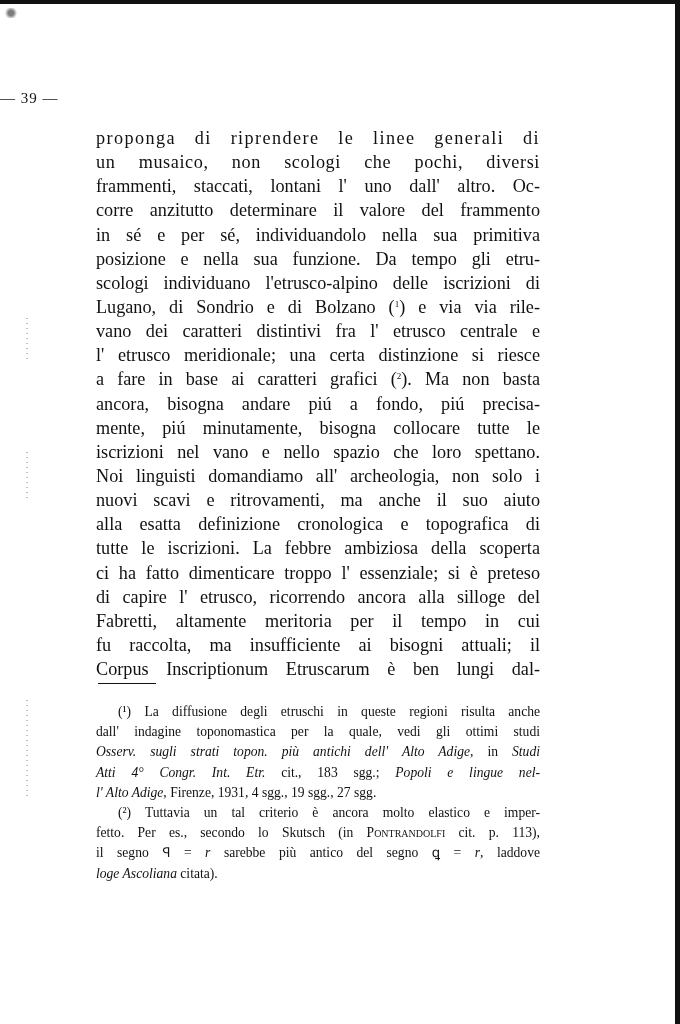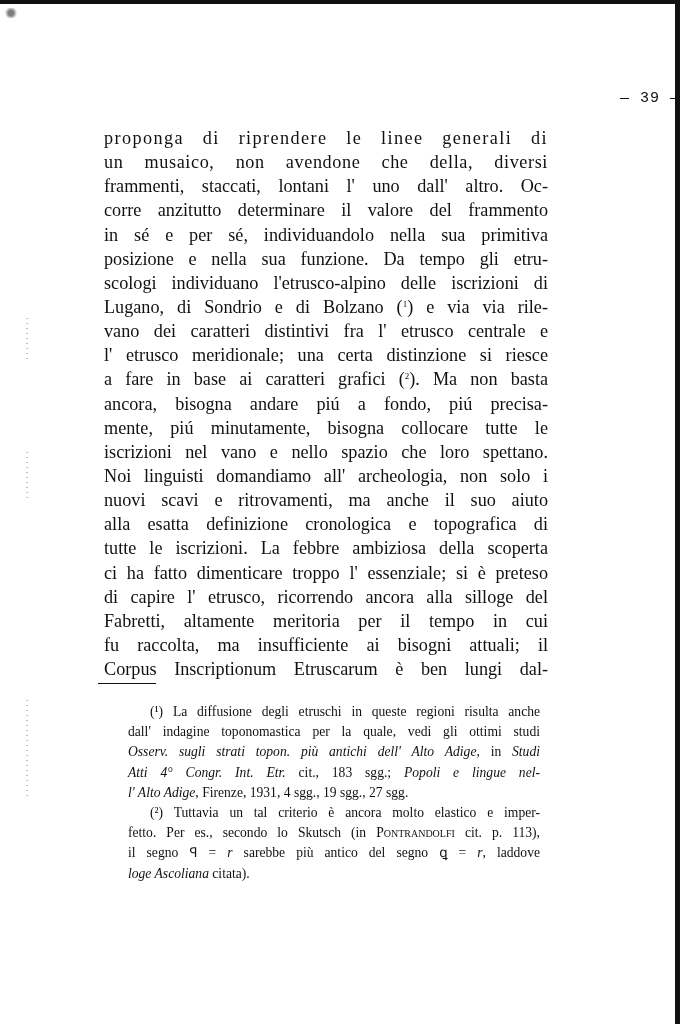--- a/index.html
+++ b/index.html
@@ -38,34 +38,33 @@
       position: absolute;
       left: 26px;
       width: 2px;
       background: repeating-linear-gradient(to bottom, #999 0 1px, transparent 1px 5px);
       opacity: 0.6;
     }
     .page-number {
       position: absolute;
       left: 0; right: 0;
       top: 90px;
-      text-align: right;
-      font-family: Liberation Mono, monospace;
+      text-align: left;
+      font-family: Liberation Serif, serif;
       font-size: 15px;
       letter-spacing: 1px;
     }
     .body-text {
       position: absolute;
       left: 96px;
       top: 126px;
       width: 444px;
       font-family: "Liberation Serif", serif;
       font-size: 18.2px;
       line-height: 24.15px;
-      margin-left: 8px;
     }
     .body-line {
       display: block;
       text-align: justify;
       text-align-last: justify;
       white-space: nowrap;
       height: 24.15px;
     }
     .body-line.first {
       letter-spacing: 1.4px;
@@ -89,21 +88,20 @@
       font-family: "Liberation Serif", serif;
       font-size: 13.6px;
       line-height: 20.2px;
     }
     .fn-line {
       display: block;
       text-align: justify;
       text-align-last: justify;
       white-space: nowrap;
       height: 20.2px;
-      margin-left: 32px;
     }
     .fn-line.last {
       text-align-last: left;
     }
     .fn-line.indent {
       padding-left: 22px;
     }
     .it { font-style: italic; }
     .sc { font-variant: small-caps; }
     sup.fnref {
@@ -119,21 +117,21 @@
 <div class="scan-right-border"></div>
 <div class="scan-corner-speck"></div>
 <div class="scan-left-dots" style="top:318px;height:42px"></div>
 <div class="scan-left-dots" style="top:452px;height:50px"></div>
 <div class="scan-left-dots" style="top:700px;height:96px"></div>
 
 <div class="page-number">— 39 —</div>
 
 <div class="body-text" id="body-text">
     <span class="body-line first">proponga di riprendere le linee generali di</span>
-    <span class="body-line second">un musaico, non avendone che della, diversi</span>
+    <span class="body-line second">un musaico, non scologi che pochi, diversi</span>
     <span class="body-line">frammenti, staccati, lontani l' uno dall' altro. Oc-</span>
     <span class="body-line">corre anzitutto determinare il valore del frammento</span>
     <span class="body-line">in sé e per sé, individuandolo nella sua primitiva</span>
     <span class="body-line">posizione e nella sua funzione. Da tempo gli etru-</span>
     <span class="body-line">scologi individuano l'etrusco-alpino delle iscrizioni di</span>
     <span class="body-line"><span>Lugano, di Sondrio e di Bolzano (</span><sup class="fnref">1</sup><span>) e via via rile-</span></span>
     <span class="body-line">vano dei caratteri distintivi fra l' etrusco centrale e</span>
     <span class="body-line">l' etrusco meridionale; una certa distinzione si riesce</span>
     <span class="body-line"><span>a fare in base ai caratteri grafici (</span><sup class="fnref">2</sup><span>). Ma non basta</span></span>
     <span class="body-line">ancora, bisogna andare piú a fondo, piú precisa-</span>

